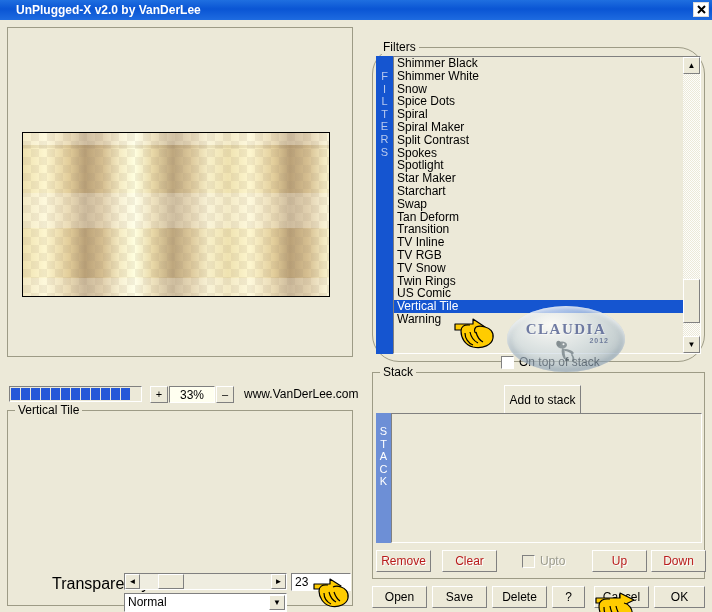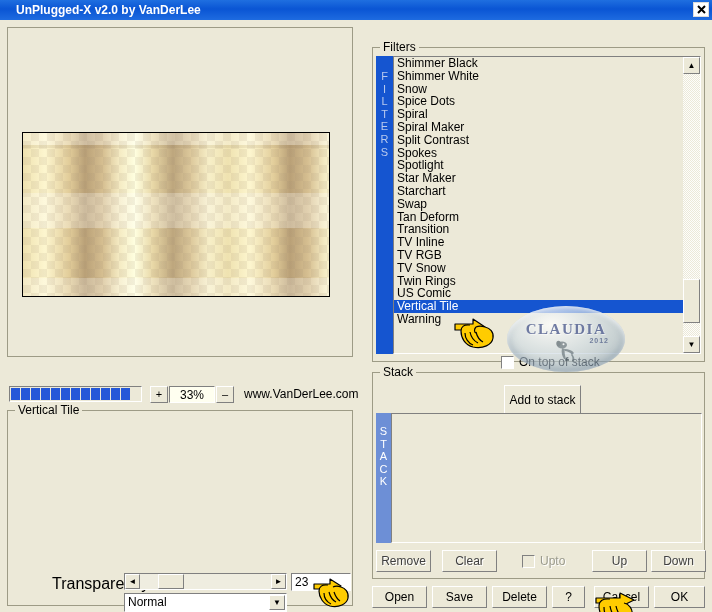--- a/index.html
+++ b/index.html
@@ -304,21 +304,21 @@
     border-bottom: 1px solid #808080;
     box-sizing: border-box;
     font-size: 8px;
     line-height: 14px;
     text-align: center;
   }
 
   
   .filters-grp {
     left: 372px; top: 27px;
-    width: 333px; height: 315px;
+    width: 333px; height: 315px; border-radius: 27px;
   }
   .filters-inner {
     position: absolute;
     left: 3px; top: 8px;
     width: 325px; height: 298px;
     display: flex;
   }
   .vert-bar {
     width: 17px;
     background: #1555d0;
@@ -437,21 +437,21 @@
     font-size: 12px;
     text-align: center;
     cursor: pointer;
     font-family: "Liberation Sans", sans-serif;
     color: #000;
     display: flex;
     align-items: center;
     justify-content: center;
   }
   .btn.disabled {
-    color: #404040;
+    color: #b91c1c;
     text-shadow: 1px 1px 0 #ffffff;
     cursor: default;
   }
   .add-stack-btn {
     position: absolute;
     left: 131px; top: 12px;
     width: 77px; height: 30px;
   }
   .stack-inner {
     position: absolute;

